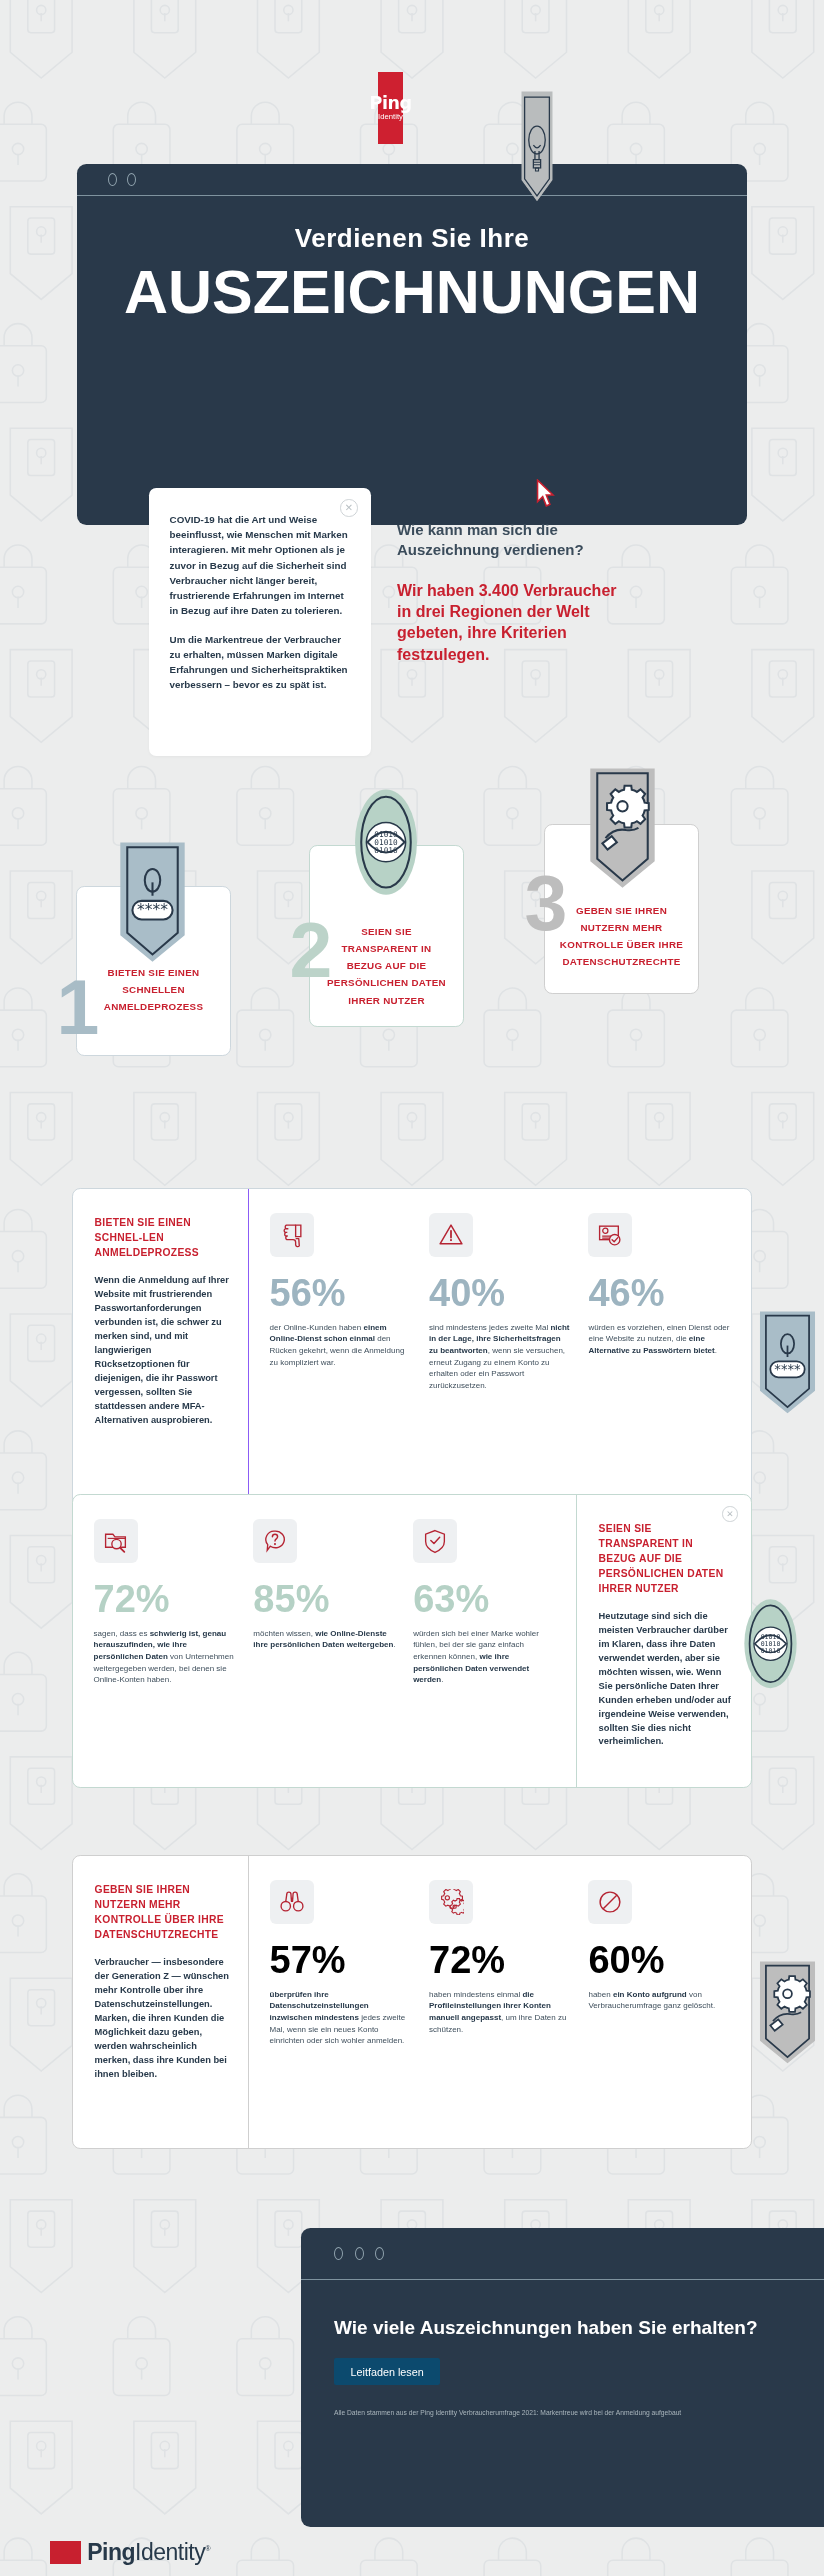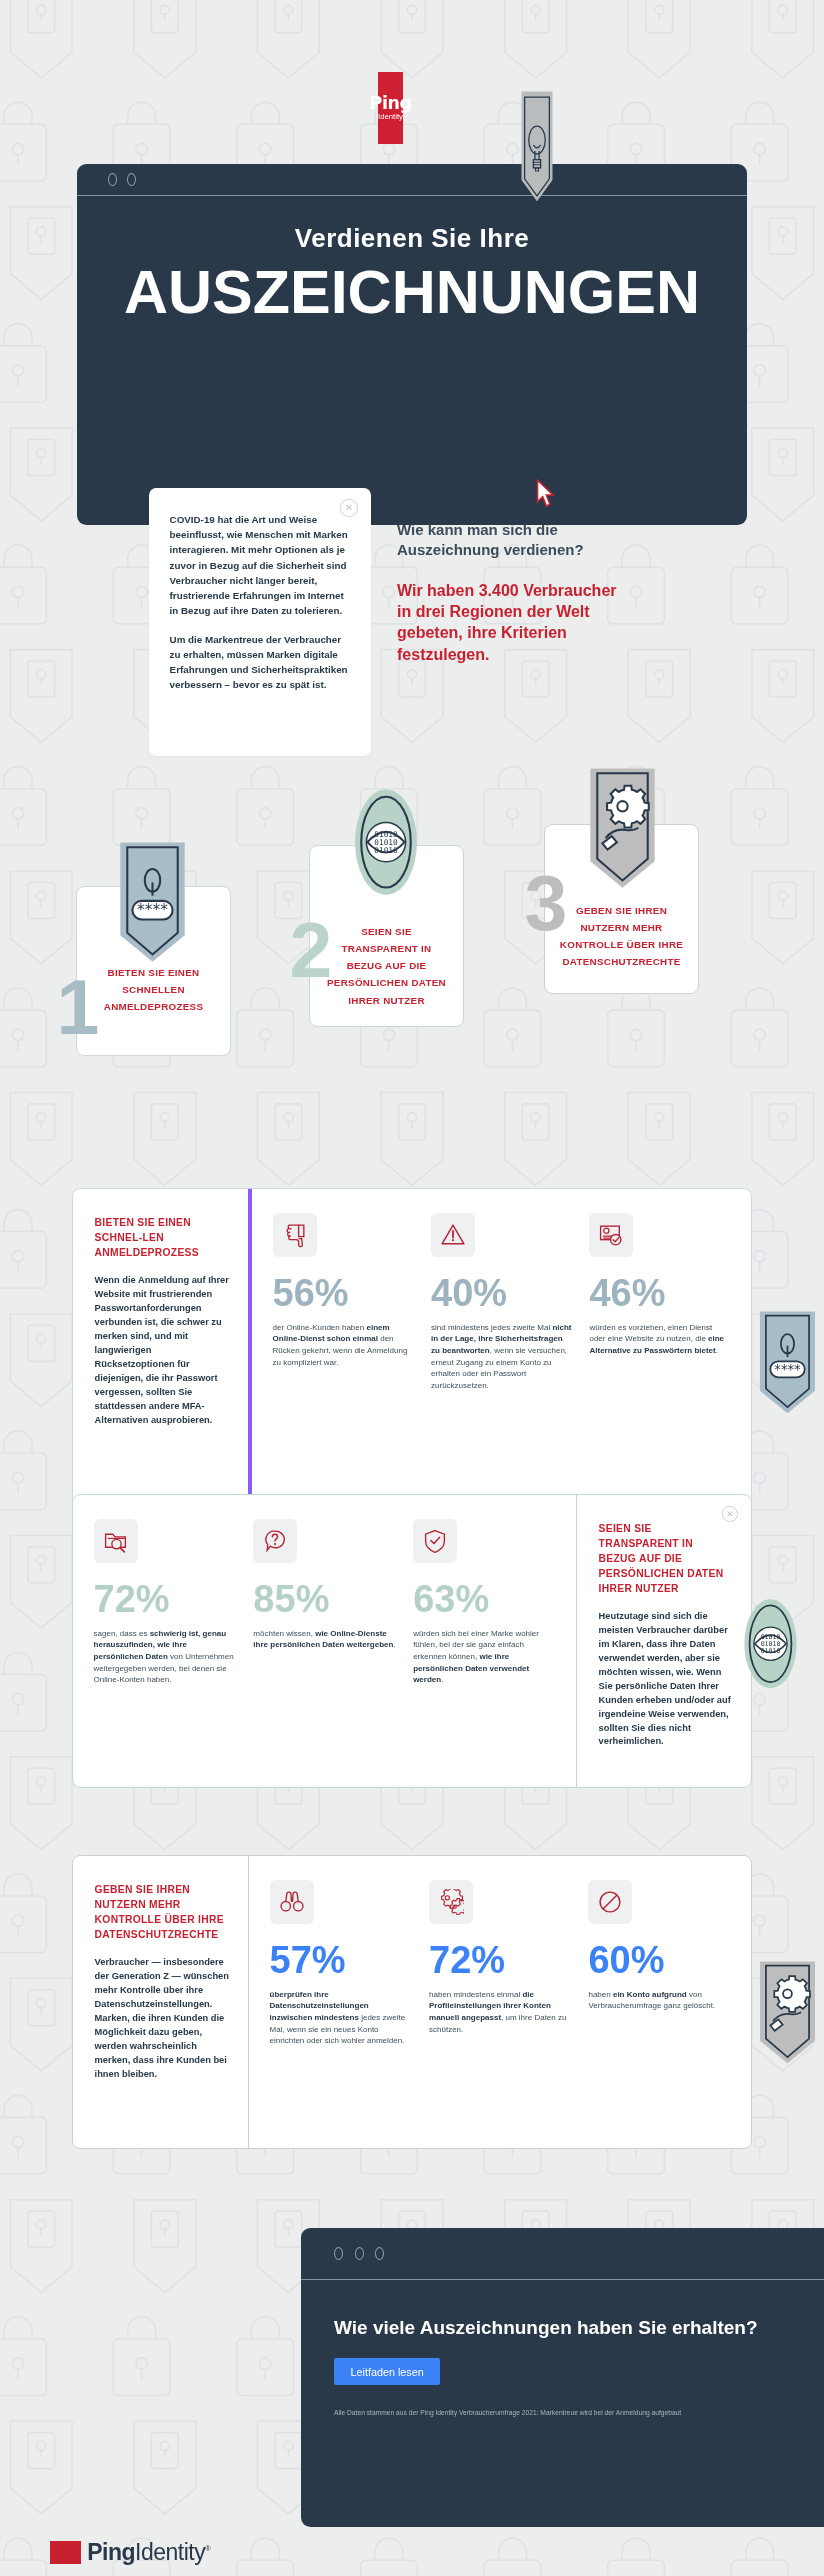--- a/index.html
+++ b/index.html
@@ -153,42 +153,42 @@
   }
   #sec1 { top: 1188px; height: 319px; }
   #sec2 { top: 1494px; height: 294px; border-color: #c3d9d1; }
   #sec3 { top: 1855px; height: 294px; border-color: #cfcfcf; }
 
   .sec-inner { display: flex; height: 100%; }
   .sec-textcol { width: 175px; padding: 27px 18.5px 15.5px 21.6px; }
   .sec-textcol.rightside { border-left: 1px solid #cdd7dd; }
   #sec2 .sec-textcol.rightside { border-left: 1px solid #c3d9d1; }
   .sec-statcol { flex: 1; padding: 24px 20.6px 15.5px 20.6px; display: flex; gap: 17.5px; }
-  .sec-statcol.bordered { border-left: 4px solid #8b5cf6; }
+  .sec-statcol.bordered { border-left: 1px solid #8b5cf6; }
   #sec3 .sec-statcol.bordered { border-left: 1px solid #cfcfcf; }
 
   .sec-title {
     color: #c8202f; font-weight: bold; font-size: 10.3px;
     line-height: 1.45; letter-spacing: 0.3px; margin-bottom: 13.4px;
   }
   .sec-para { font-size: 9.3px; line-height: 1.5; color: #27394a; font-weight: 600; }
 
   .stat { flex: 1; }
   .stat-icon {
     width: 44px; height: 44px; background: #eef0f2; border-radius: 6.2px;
     display:flex; align-items:center; justify-content:center;
     margin-bottom: 17.5px;
   }
   .stat-num {
     font-size: 38px; font-weight: bold; line-height: .95; margin-bottom: 11.3px;
     font-family:"Liberation Sans", sans-serif;
   }
   .c-blue  { color: #9db4c0; }
   .c-green { color: #b5d1c5; }
-  .c-grey  { color: #3b82f6; }
+  .c-grey  { color: #000000; }
   .stat-desc { font-size: 8px; line-height: 1.45; color: #3f4f5c; }
   .stat-desc b { color: #27394a; }
 
   
   .side-badge { position: absolute; z-index: 9; }
 
   .sec-close {
     position: absolute; right: 13.4px; top: 11.3px;
     width: 15.5px; height: 15.5px; border: 1px solid #cfd4d7; border-radius: 50%;
     color: #b9c0c4; font-size: 8.8px; line-height: 14px; text-align: center;
@@ -203,21 +203,21 @@
   }
   .cta-bar {
     height: 52px; border-bottom: 1px solid #7f939f;
     display:flex; align-items:center; gap: 11.3px; padding-left: 33px;
   }
   .cta-body { padding: 36px 36px 0 33px; }
   .cta-title { color:#fff; font-size: 19px; font-weight: bold; line-height: 1.28; }
   .cta-sub { color:#e7eaec; font-size: 9.8px; line-height: 1.75; margin-top: 13.4px; font-weight: 600;}
   .cta-btn {
     display:inline-block; margin-top: 17.5px;
-    background: #3b82f6; color:#fff; font-size: 10.8px;
+    background: #0c4a6e; color:#fff; font-size: 10.8px;
     padding: 7.7px 16.5px; border-radius: 2.1px; border: none; cursor: pointer;
     font-family:"Liberation Sans", sans-serif;
   }
   .cta-note { color:#aab6bd; font-size: 6.7px; margin-top: 24px; }
 
   
   .bottom-logo {
     position: absolute; left: 50px; top: 2539px; z-index: 6;
     display:flex; align-items:center; gap: 6.2px;
   }

